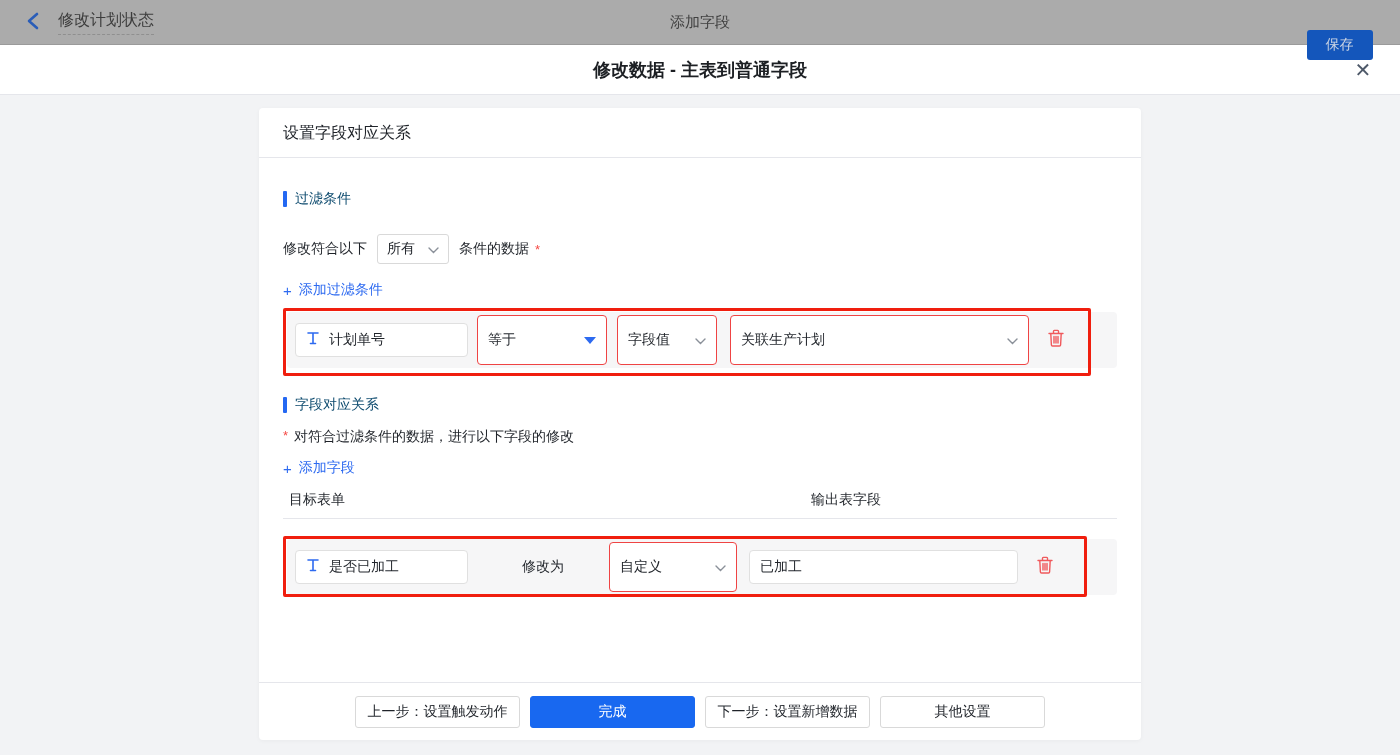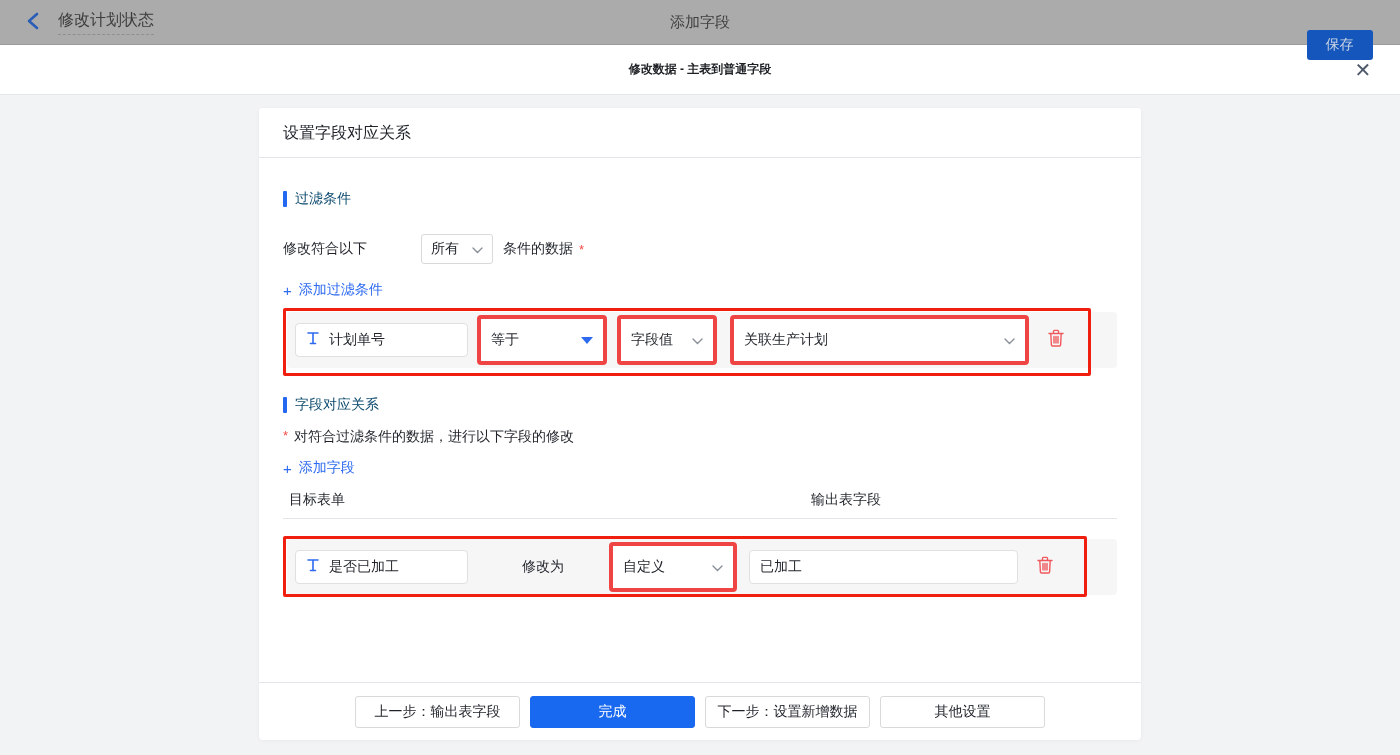--- a/index.html
+++ b/index.html
@@ -11,47 +11,47 @@
   .topbar-left { display:flex; align-items:center; gap:14px; }
   .back-btn { width:22px; height:22px; display:flex; align-items:center; justify-content:center; cursor:pointer; background:none; border:none; }
   .topbar-title { font-size:16px; color:#3d3d3d; border-bottom:1px dashed #8f8f8f; padding-bottom:3px; }
   .topbar-center { position:absolute; left:0; right:0; text-align:center; font-size:15px; color:#404040; pointer-events:none; }
   .topbar-right { margin-left:auto; display:flex; align-items:center; gap:26px; z-index:1;flex-direction:column; }
   .guide-link { display:flex; align-items:center; gap:6px; color:#2f9e1e; font-size:14px; cursor:pointer; background:none; border:none; }
   .save-btn { width:66px; height:30px; background:#1456bb; color:#cdd6e4; border:none; border-radius:3px; font-size:14px; cursor:pointer; }
 
   
   .modal-header { position:relative; height:50px; background:#ffffff; border-bottom:1px solid #e5e6eb; display:flex; align-items:center; justify-content:center; }
-  .modal-title { font-size:12px; font-weight:bold; color:#1c1f23; }
+  .modal-title { font-size:18px; font-weight:bold; color:#1c1f23; }
   .modal-close { position:absolute; right:24px; top:12px; width:26px; height:26px; font-size:20px; color:#4e5969; background:none; border:none; cursor:pointer; line-height:26px; }
 
   
   .modal-body { height:660px; padding-top:13px; background:#f2f3f5; }
   .panel { width:882px; height:632px; margin:0 auto; background:#ffffff; border-radius:4px; box-shadow:0 1px 4px rgba(0,0,0,0.04); display:flex; flex-direction:column; }
   .panel-header { height:50px; line-height:50px; padding:0 24px; font-size:16px; color:#1f2329; border-bottom:1px solid #e5e6eb; }
   .panel-content { padding:0 24px; flex:0 0 auto; }
 
   .section-title { display:flex; align-items:center; gap:8px; margin-top:32px; font-weight:normal; font-size:14px; color:#0c4a6e; }
   .blue-bar { width:4px; height:16px; background:#2468f2; border-radius:1px; }
 
   .match-line { display:flex; align-items:center; gap:10px; margin-top:26px; height:30px; }
-  .mini-select { width:72px; height:30px; border:1px solid #d9d9d9; border-radius:3px; background:#fff; display:flex; align-items:center; justify-content:space-between; padding:0 9px; cursor:pointer;margin-left:44px; }
+  .mini-select { width:72px; height:30px; border:1px solid #d9d9d9; border-radius:3px; background:#fff; display:flex; align-items:center; justify-content:space-between; padding:0 9px; cursor:pointer; }
   .asterisk { color:#f54a45; font-size:13px; margin-left:-4px; }
 
   .add-link { display:flex; align-items:center; gap:7px; margin-top:17px; color:#2d6af0; font-size:14px; cursor:pointer; background:none; border:none; }
   .plus { font-size:15px; color:#2d6af0; }
 
   .cond-row-wrap { position:relative; margin-top:13px; margin-left:4px; }
   .cond-row { height:56px; background:#f6f6f7; border-radius:4px; display:flex; align-items:center; padding-left:8px; }
   .red-frame { position:absolute; border:3px solid #f01e0e; border-radius:2px; pointer-events:none; z-index:2; }
   .frame1 { left:-4px; top:-4px; right:26px; bottom:-8px; }
   .frame2 { left:-4px; top:-3px; right:30px; bottom:-2px; }
 
   .field-input { height:34px; background:#fff; border:1px solid #e0e0e0; border-radius:4px; display:flex; align-items:center; gap:9px; padding:0 10px; cursor:text; }
-  .sel { height:50px; background:#fff; border:4px solid #ef4444; border-radius:4px; display:flex; align-items:center; justify-content:space-between; padding:0 10px; cursor:pointer; }
+  .sel { height:50px; background:#fff; border:1px solid #ef4444; border-radius:4px; display:flex; align-items:center; justify-content:space-between; padding:0 10px; cursor:pointer; }
   .w-field { width:173px; }
   .w-op { width:130px; margin-left:9px; }
   .w-vtype { width:100px; margin-left:10px; }
   .w-value { width:299px; margin-left:13px; }
   .w-method { width:128px; margin-left:45px; }
   .w-custom { width:269px; margin-left:12px; }
   .caret-blue { width:0; height:0; border-left:6px solid transparent; border-right:6px solid transparent; border-top:7px solid #2d6af0; }
   .trash-btn { margin-left:16px; width:22px; height:22px; background:none; border:none; cursor:pointer; display:flex; align-items:center; justify-content:center; }
 
   .desc-line { display:flex; align-items:flex-start; gap:6px; margin-top:14px; color:#1f2329; }
@@ -222,20 +222,20 @@
             </span>
           </button>
         </div>
       </div>
 
     </div>
 
     <div class="spacer"></div>
 
     <div class="panel-footer">
-      <button class="foot-btn">上一步：输出表字段</button>
+      <button class="foot-btn">上一步：设置触发动作</button>
       <button class="foot-btn primary">完成</button>
       <button class="foot-btn">下一步：设置新增数据</button>
       <button class="foot-btn">其他设置</button>
     </div>
 
   </div>
 </div>
 
 </body></html>

